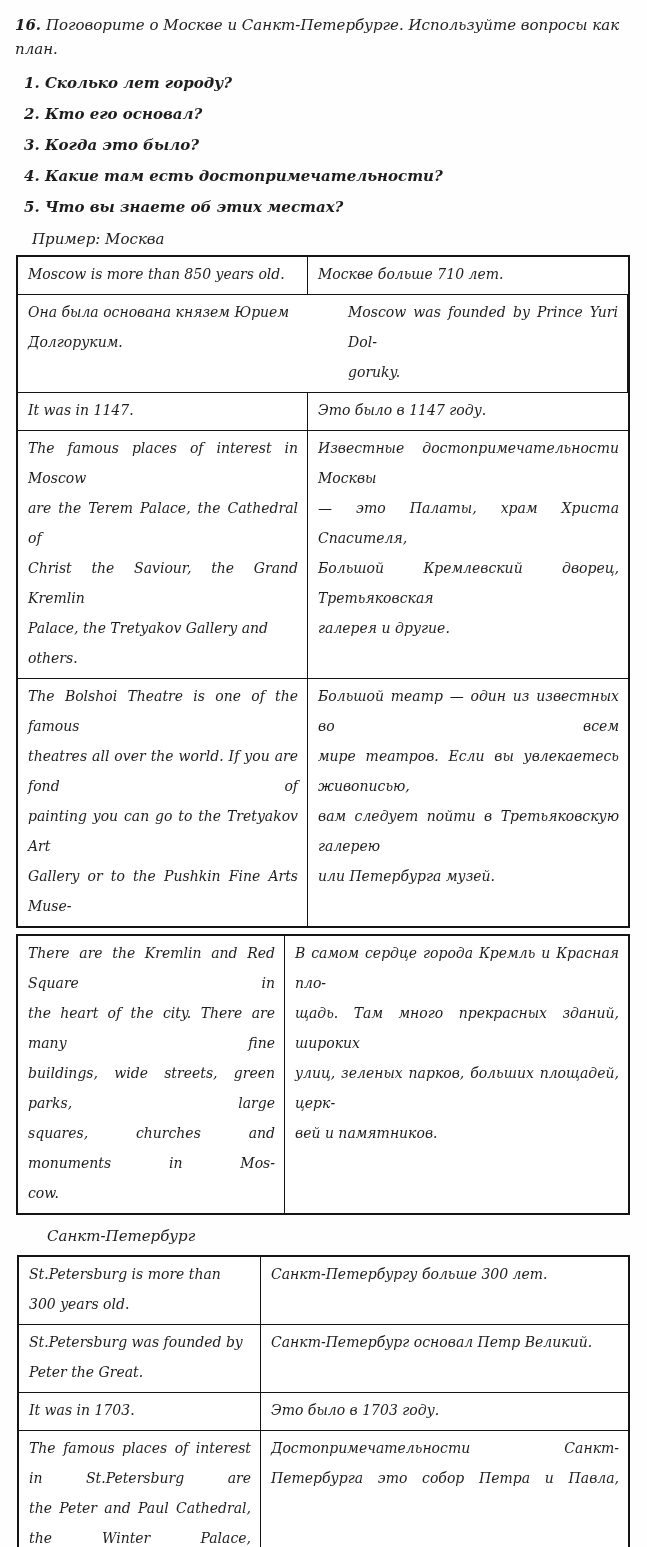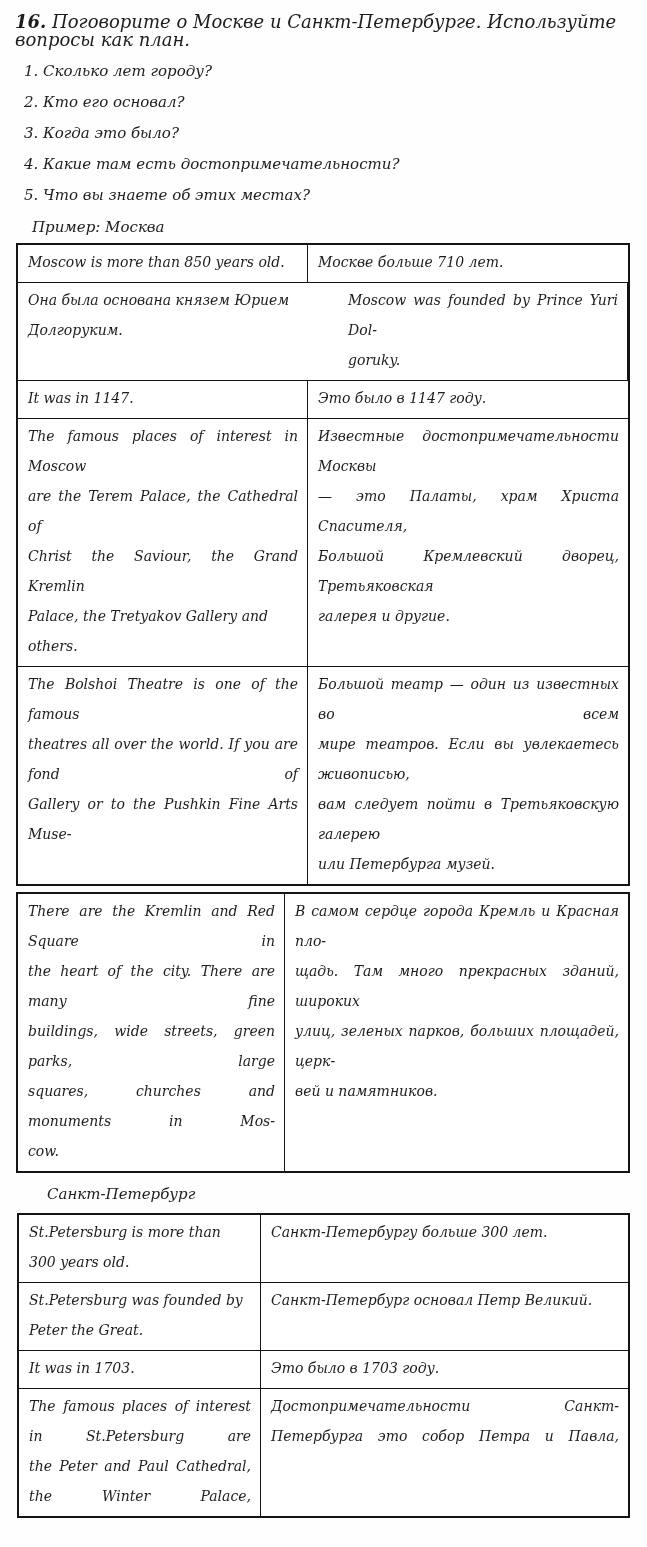--- a/index.html
+++ b/index.html
@@ -7,24 +7,24 @@
     position:relative;
     width:647px;height:1547px;
     background:#fefefe;
     color:#1d1d1d;
     font-family:"DejaVu Serif","Liberation Serif",serif;
     font-style:italic;
     overflow:hidden;
     box-sizing:border-box;
   }
   
-  .hdr{padding:13px 18px 0 15px;font-size:18px;line-height:18px;}
+  .hdr{padding:13px 18px 0 15px;font-size:15px;line-height:24px;}
   .hdr .num{font-weight:bold;}
   .qlist{margin:0;padding:0;list-style:none;}
-  .qlist .q{margin:13px 0 0 24px;font-size:15px;line-height:18px;}
+  .qlist .q{margin:13px 0 0 24px;font-size:15px;line-height:18px;font-weight:bold;}
   .example{margin:14px 0 0 32px;font-size:15px;line-height:18px;}
   
   .ttable{
     border:2px solid #141414;
     margin-left:16px;
     width:614px;
     box-sizing:border-box;
     background:#fff;
   }
   .t-spb{margin-left:17px;width:613px;}
@@ -108,20 +108,21 @@
           <div class="tline">Известные достопримечательности Москвы</div>
           <div class="tline">— это Палаты, храм Христа Спасителя,</div>
           <div class="tline">Большой Кремлевский дворец, Третьяковская</div>
           <div class="tline loose">галерея и другие.</div>
         </div>
       </div>
       <div class="trow">
         <div class="tcell en">
           <div class="tline">The Bolshoi Theatre is one of the famous</div>
           <div class="tline">theatres all over the world. If you are fond of</div>
+          <div class="tline">painting you can go to the Tretyakov Art</div>
           <div class="tline">Gallery or to the Pushkin Fine Arts Muse-</div>
         </div>
         <div class="tcell ru">
           <div class="tline">Большой театр — один из известных во всем</div>
           <div class="tline">мире театров. Если вы увлекаетесь живописью,</div>
           <div class="tline">вам следует пойти в Третьяковскую галерею</div>
           <div class="tline loose">или Петербурга музей.</div>
         </div>
       </div>
     </div>

